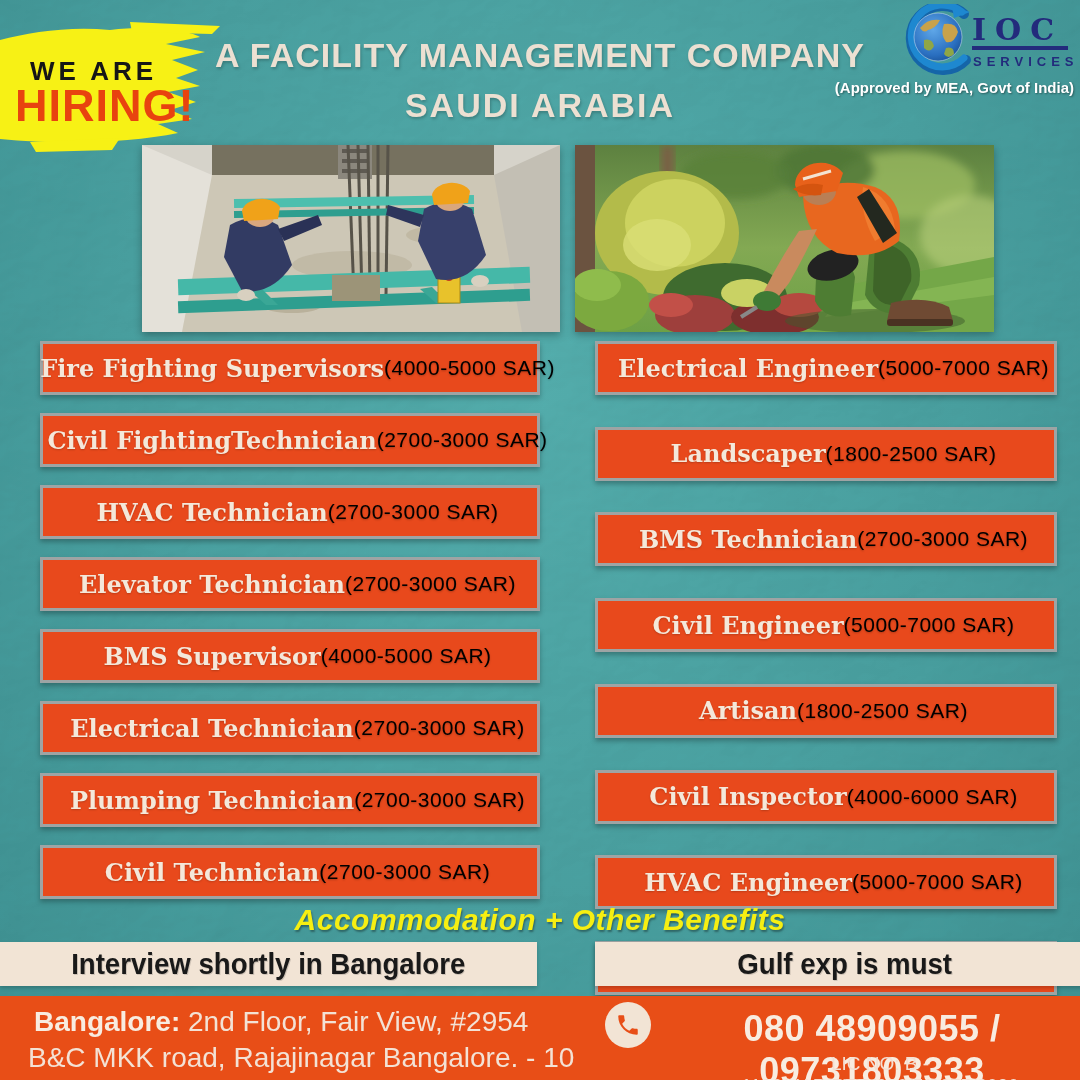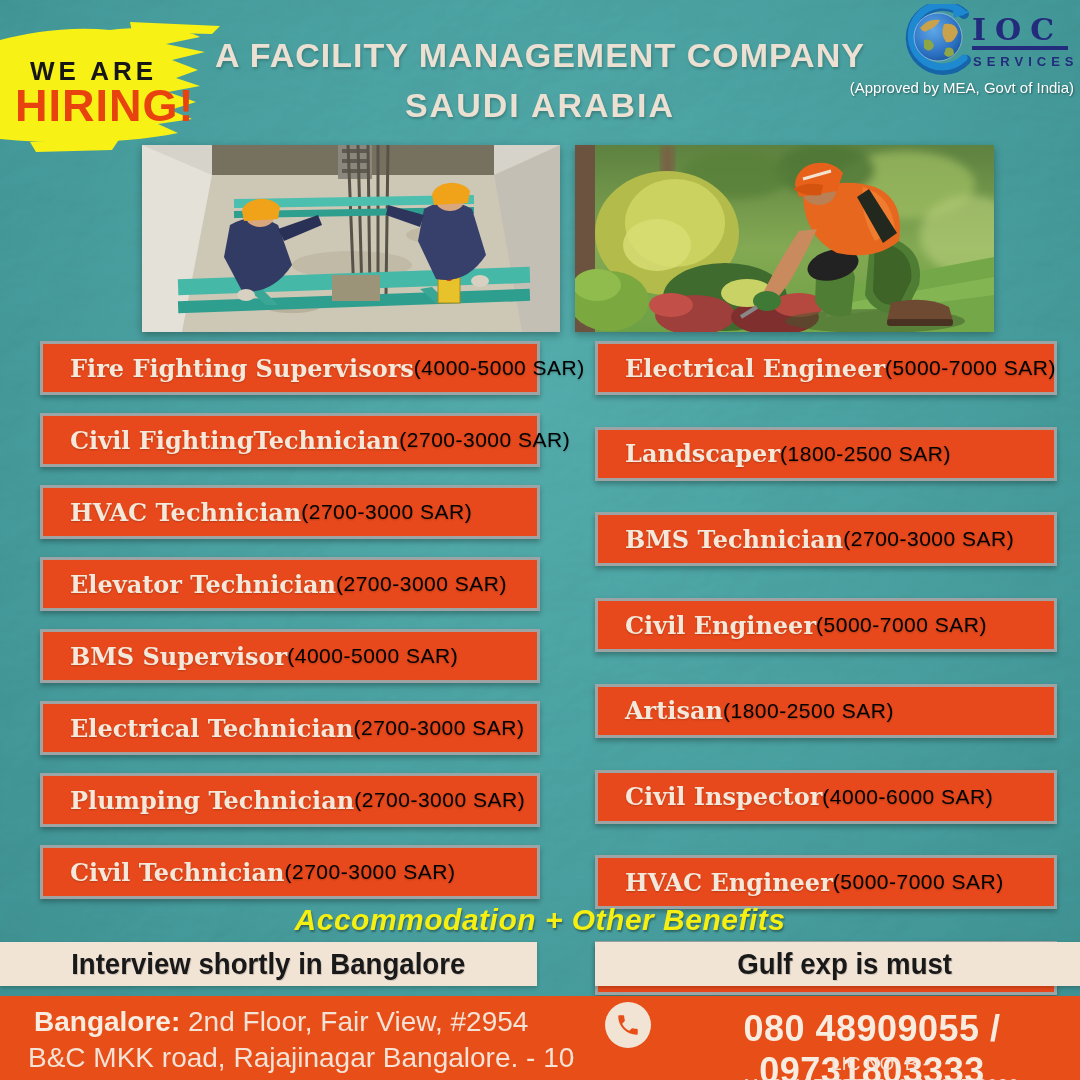--- a/index.html
+++ b/index.html
@@ -13,36 +13,36 @@
 
   
   .splash{left:0;top:22px;}
   .we-are{left:30px;top:56px;font-size:26px;font-weight:800;letter-spacing:4px;color:#161616;}
   .hiring{left:15px;top:80px;font-size:45px;font-weight:800;letter-spacing:1px;color:#e8430f;}
   .title-wrap{left:195px;top:36px;width:690px;text-align:center;color:#ece0d2;
     text-shadow:1px 2px 3px rgba(0,0,0,.22);}
   .title-line1{font-size:34px;font-weight:800;letter-spacing:1px;}
   .title-line2{font-size:34px;font-weight:800;letter-spacing:2px;margin-top:11px;}
   .logo{right:5px;top:4px;}
-  .approved{right:6px;top:79px;font-size:15px;font-weight:400;color:#ffffff;
+  .approved{right:6px;top:79px;font-size:15px;font-weight:700;color:#ffffff;
     text-shadow:1px 1px 2px rgba(0,0,0,.4);}
 
   
   .photo{box-shadow:0 3px 8px rgba(0,0,0,.3);}
   .photo-left{left:142px;top:145px;width:418px;height:187px;}
   .photo-right{left:575px;top:145px;width:419px;height:187px;}
 
   
   .col{display:flex;flex-direction:column;justify-content:space-between;}
   .col-left{left:40px;top:341px;width:500px;height:558px;}
   .col-right{left:595px;top:341px;width:462px;height:654px;}
   .job{
     height:54px;box-sizing:border-box;background:#e8491c;
     border:3px solid #9ea4a4;box-shadow:0 3px 5px rgba(0,0,0,.28);
-    display:flex;align-items:center;justify-content:flex-start;
+    display:flex;align-items:center;justify-content:center;
     padding:0 12px 0 27px;
   }
   .jt{font-family:"DejaVu Serif", serif;font-weight:700;font-size:24px;color:#f4e8da;
       white-space:nowrap;text-shadow:0 1px 2px rgba(0,0,0,.2);}
   .js{font-size:21px;color:#000000;white-space:nowrap;letter-spacing:.5px;
       text-shadow:0 1px 2px rgba(0,0,0,.25);}
 
   
   .benefits{left:0;top:903px;width:1080px;text-align:center;font-size:30px;font-weight:800;
     font-style:italic;color:#f6ef12;letter-spacing:.5px;text-shadow:1px 2px 2px rgba(0,0,0,.35);}

